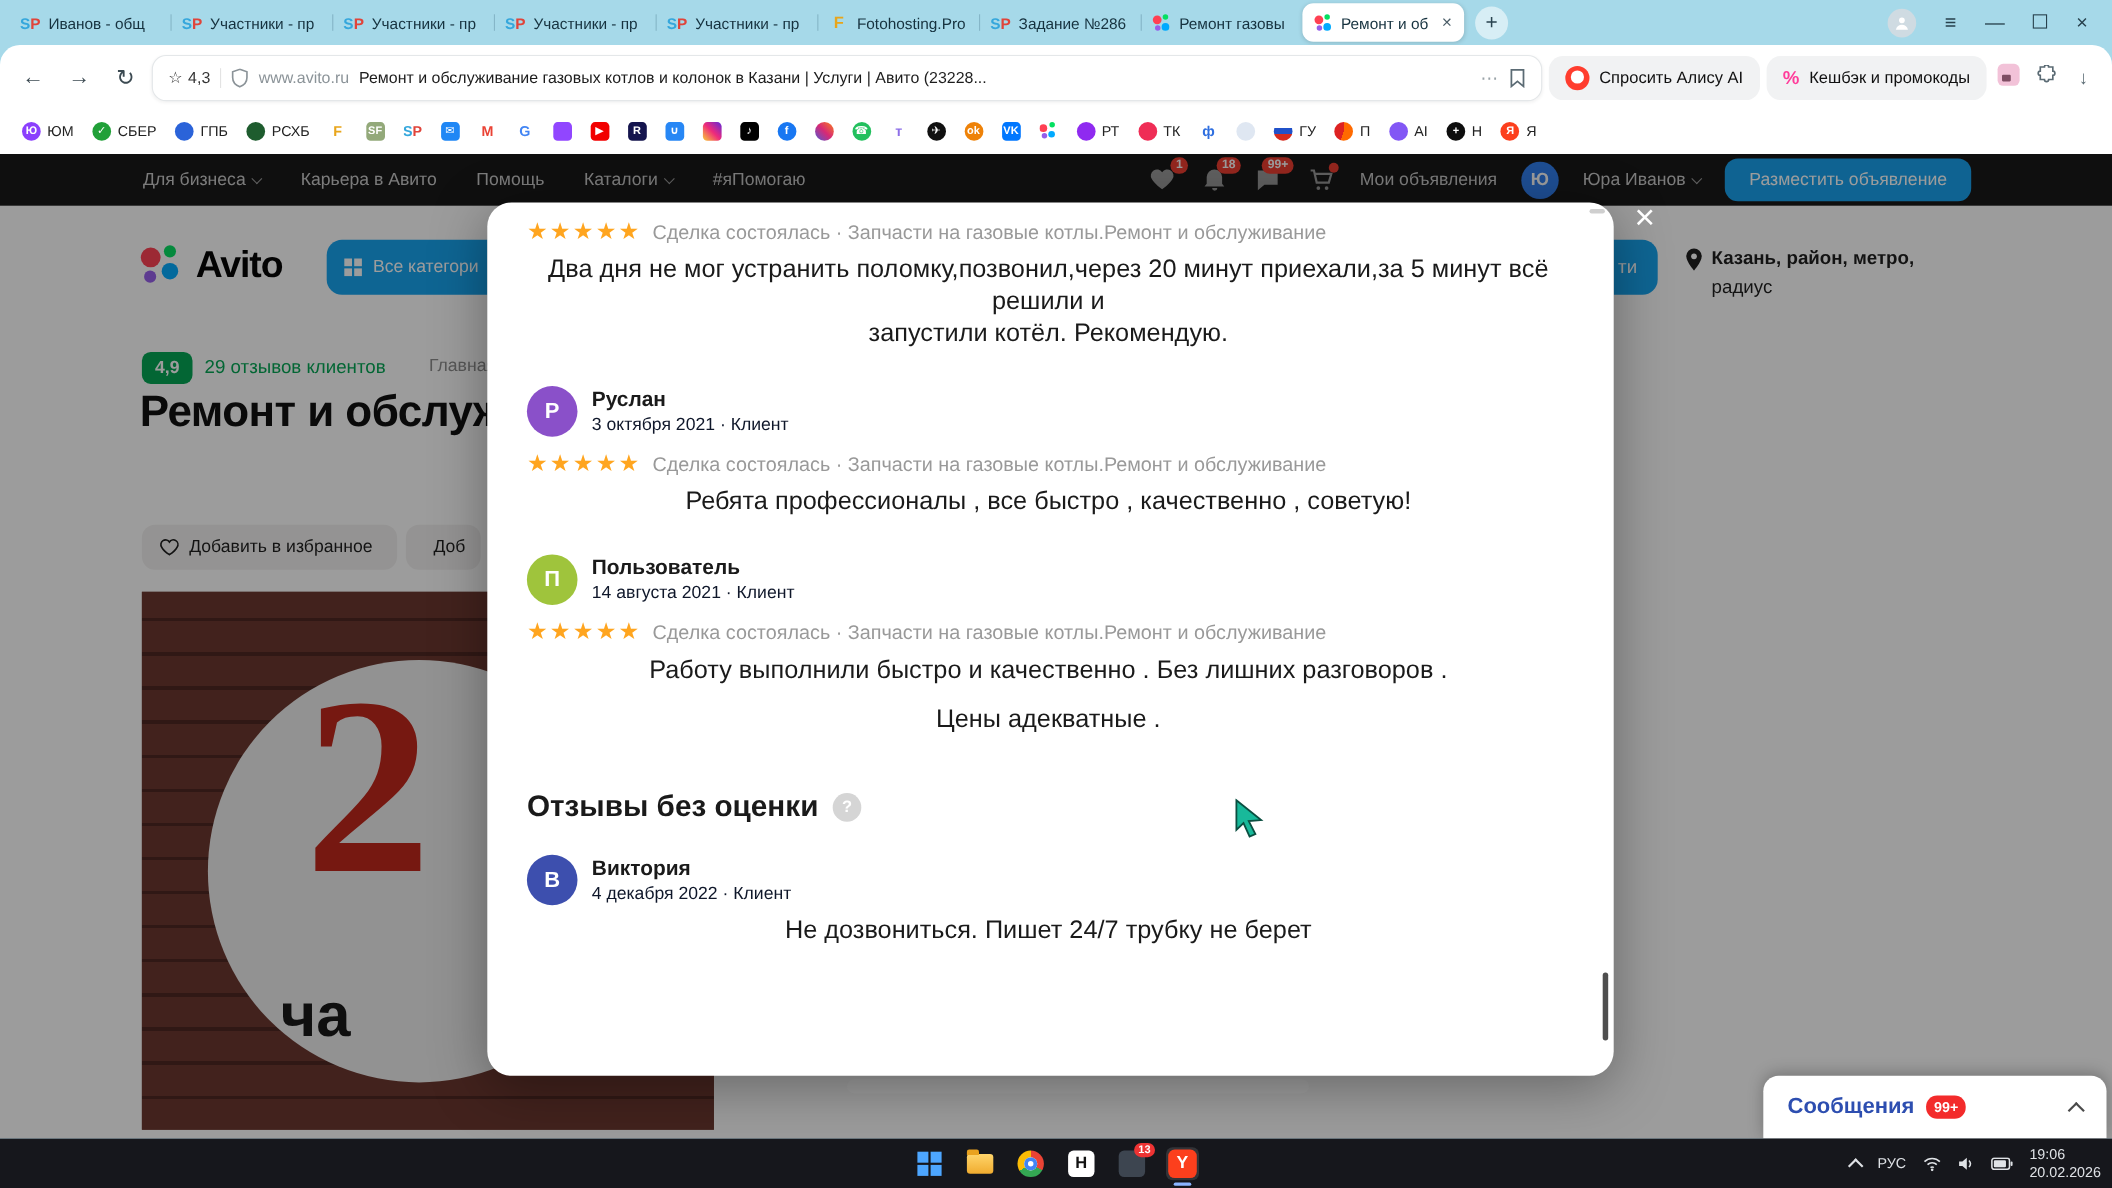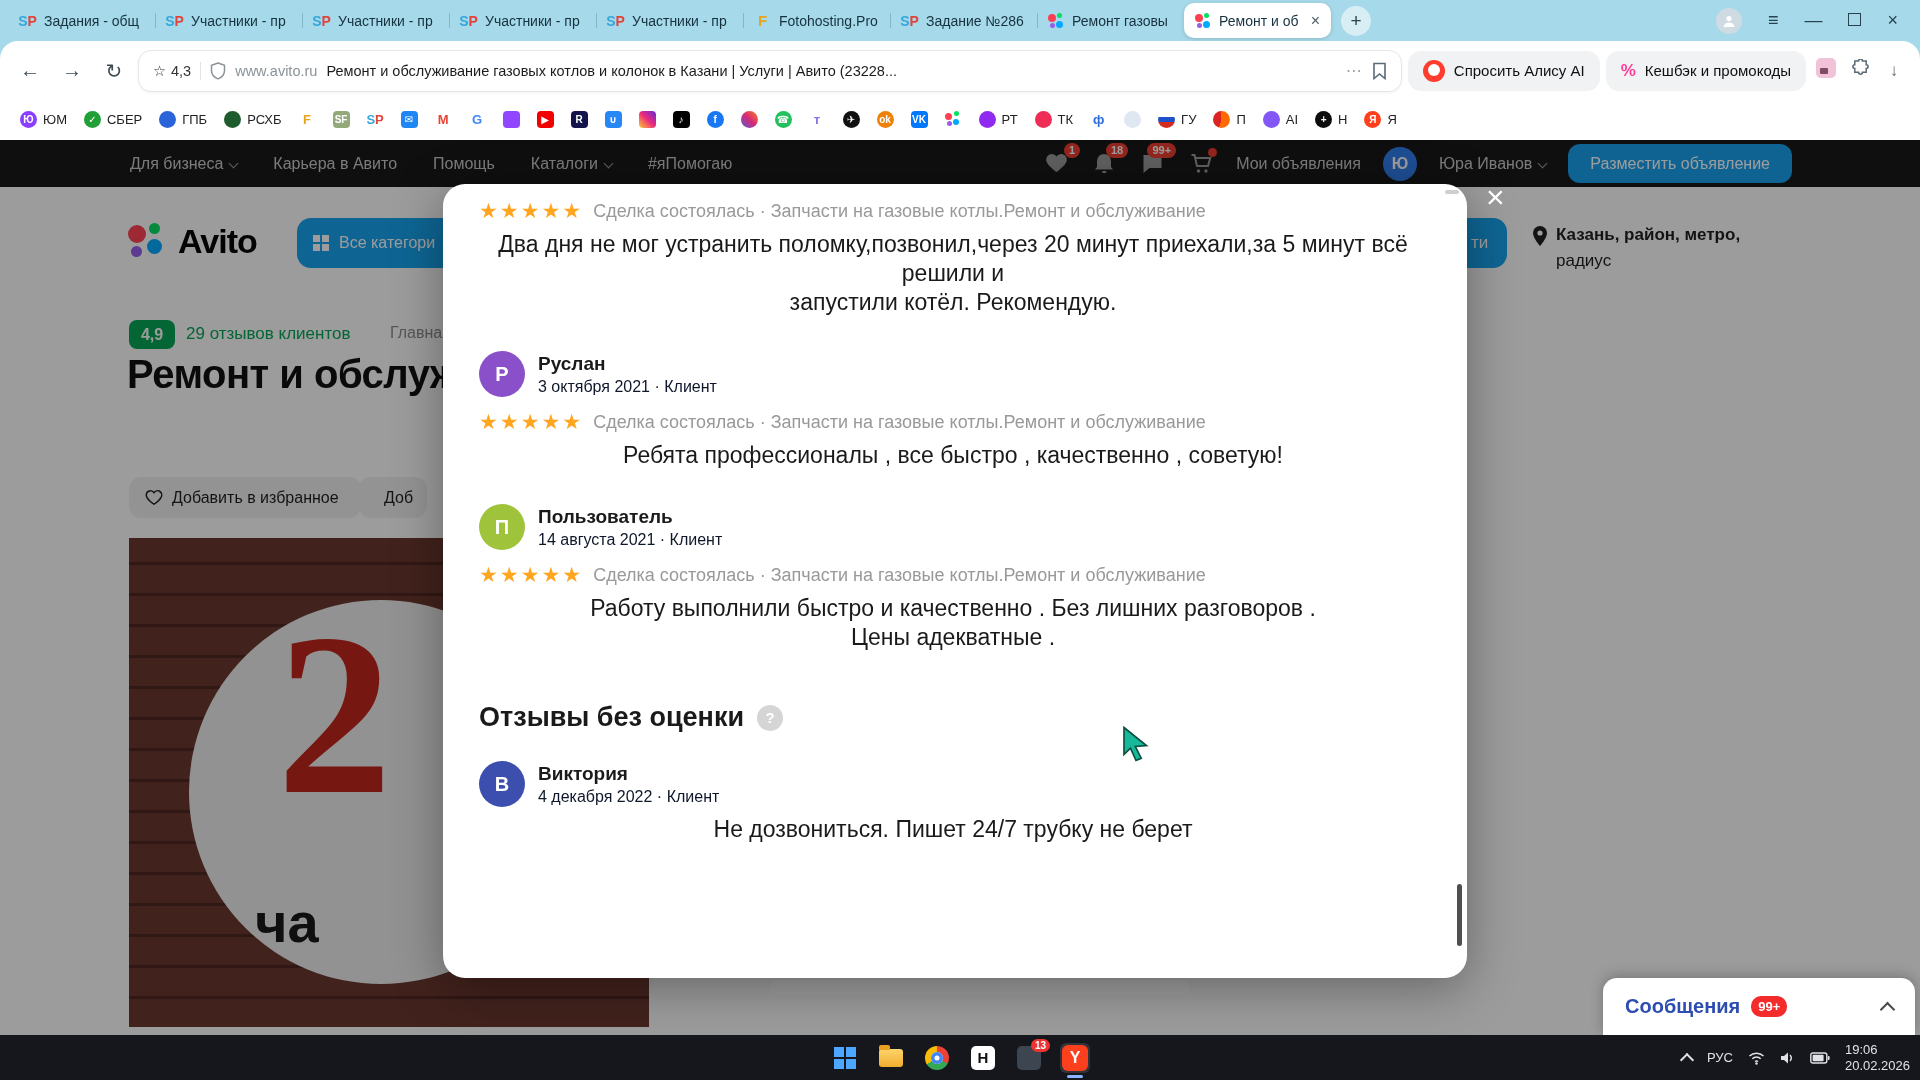--- a/index.html
+++ b/index.html
@@ -139,21 +139,21 @@
 
 <div id="screen">
 
   <div class="tabbar">
     <div id="tabs">
         <div class="tab">
           <span class="fav fav-sp">
             <span>S</span>
             <span>P</span>
           </span>
-          <span class="tab-title">Задания - общ</span>
+          <span class="tab-title">Иванов - общ</span>
         </div>
         <div class="tab">
           <span class="fav fav-sp">
             <span>S</span>
             <span>P</span>
           </span>
           <span class="tab-title">Участники - пр</span>
         </div>
         <div class="tab">
           <span class="fav fav-sp">
@@ -448,21 +448,21 @@
     <div class="pb rating-badge">4,9</div>
     <div class="pb reviews-link">29 отзывов клиентов</div>
     <div class="pb crumb">Главная</div>
     <div class="pb big-title" style="top:212px">Ремонт и обслуж</div>
     <div class="pb pgbtn" style="left:129px;width:232px">
       <svg width="18" height="17" viewBox="0 0 24 22">
           <path d="M12 20S4.8 15.2 2.6 10.8A5.4 5.4 0 0112 4.6a5.4 5.4 0 019.4 6.2C19.2 15.2 12 20 12 20z" fill="none" stroke="#1b1b1b" stroke-width="2"></path>
         </svg>
       <span>Добавить в избранное</span>
     </div>
-    <div class="pb pgbtn" style="left:359px;width:68px">
+    <div class="pb pgbtn" style="left:369px;width:68px">
       <svg width="14" height="16" viewBox="0 0 14 16">
           <path d="M2 1v14M2 2h10l-2.5 3.5L12 9H2" fill="#1b1b1b" stroke="#1b1b1b" stroke-width="1.6"></path>
         </svg>
       <span>Доб</span>
     </div>
     <div class="pb photo">
       <span class="photo-circle">
         <span class="photo-num">2</span>
         <span class="photo-txt">ча</span>
       </span>
@@ -499,21 +499,21 @@
       <span>
         <div class="rv-name">Пользователь</div>
         <div class="rv-meta">14 августа 2021 · Клиент</div>
       </span>
     </div>
     <div class="stars-row">
       <span class="stars">★★★★★</span>
       <span class="stars-meta">Сделка состоялась · Запчасти на газовые котлы.Ремонт и обслуживание</span>
     </div>
     <div class="rv-text">Работу выполнили быстро и качественно . Без лишних разговоров .</div>
-    <div class="rv-text" style="margin-top:0">Цены адекватные .</div>
+    <div class="rv-text" style="margin-top:16px">Цены адекватные .</div>
 
     <div class="sec-head">
       <span class="sec-title">Отзывы без оценки</span>
       <span class="q-circle">?</span>
     </div>
 
     <div class="rv-head" style="margin-top:28px">
       <span class="rv-ava" style="background: rgb(61, 79, 174);">В</span>
       <span>
         <div class="rv-name">Виктория</div>

